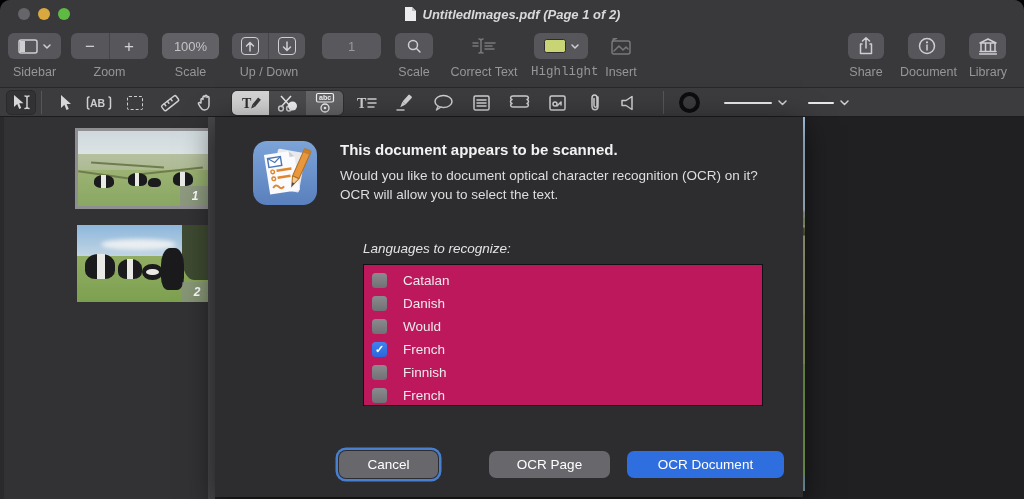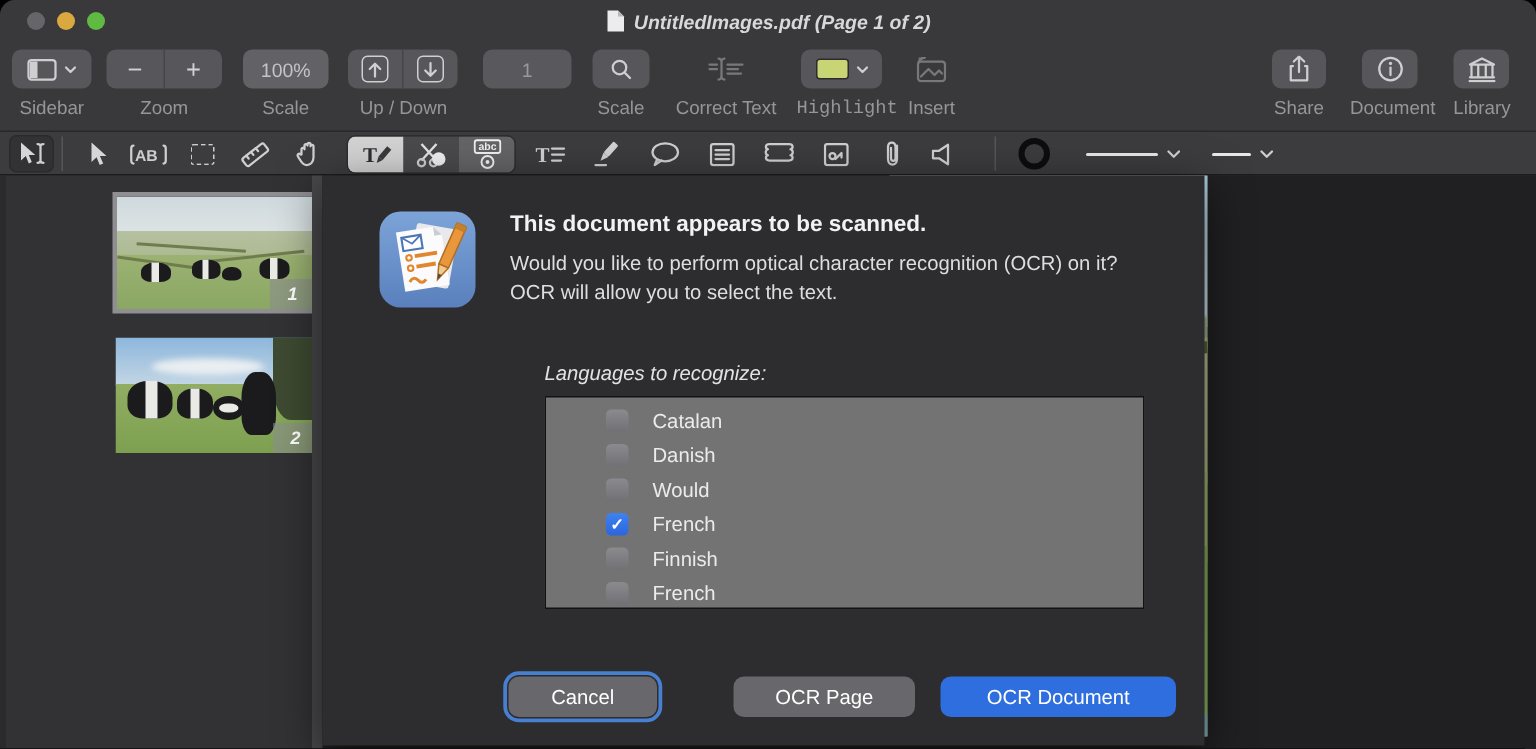--- a/index.html
+++ b/index.html
@@ -93,22 +93,22 @@
   .page-ind { position:absolute; right:0; bottom:0; width:80px; height:15px;
               background:rgba(126,166,199,.85); color:#fff; font-size:11.5px; font-weight:bold;
               font-style:italic; display:flex; align-items:center; justify-content:center; letter-spacing:2px; }
 
   
   .dialog { position:absolute; left:215px; top:0; width:588px; height:380px; background:#2d2d2f;
             box-shadow:0 8px 30px rgba(0,0,0,.6); }
   .dlg-title { position:absolute; left:125px; top:24px; font-size:15px; font-weight:bold; color:#f2f2f3; }
   .dlg-body { position:absolute; left:125px; top:49px; width:445px; font-size:13.5px; line-height:19px; color:#dededf; }
   .dlg-lang-label { position:absolute; left:148px; top:124px; font-size:13.5px; color:#e3e3e4;font-style:italic; }
-  .listbox { position:absolute; left:148px; top:147px; width:400px; height:142px; background:#737373;
-             border:1px solid #121214; overflow:hidden;padding-left:32px; }
+  .listbox { position:absolute; left:148px; top:147px; width:400px; height:142px; background:#be185d;
+             border:1px solid #121214; overflow:hidden; }
   .lang-row { position:relative; height:23px; display:flex; align-items:center; padding-left:8px; }
   .cbx { width:15px; height:15px; border-radius:3.5px; background:linear-gradient(#8b8b8f,#717175);
          display:flex; align-items:center; justify-content:center; color:transparent; font-size:11px; }
   .lang-row.checked .cbx { background:linear-gradient(#3f82f0,#2a66dd); color:#fff; font-weight:bold; }
   .lang-name { margin-left:16px; font-size:13.5px; color:#ebebec; }
   .dlg-btn { position:absolute; top:334px; height:27px; border-radius:7px; border:none;
              display:flex; align-items:center; justify-content:center; font-size:13.5px;
              font-family:"Liberation Sans", sans-serif; color:#fff; cursor:default; }
   .btn-cancel { left:124px; width:99px; background:#67676c;
                 box-shadow:0 0 0 1px #2d2d2f, 0 0 0 3.5px #477fd1; }
@@ -456,21 +456,21 @@
         <g transform="rotate(24 47 30)">
           <rect x="43.5" y="8" width="7" height="30" rx="1" fill="#e9973c" stroke="#b06e22" stroke-width="1"></rect>
           <path d="M43.5 38 L47 48 L50.5 38 Z" fill="#f2c98f" stroke="#b06e22" stroke-width="1"></path>
           <path d="M45.8 44 L47 48 L48.2 44 Z" fill="#4a4a4c"></path>
           <rect x="43.5" y="8" width="7" height="4" fill="#c87f2a"></rect>
         </g>
       </svg>
 
       <div class="dlg-title">This document appears to be scanned.</div>
       <div class="dlg-body">
-        <div>Would you like to perform optical character recognition (OCR) on it?</div>
+        <div>Would you like to document optical character recognition (OCR) on it?</div>
         <div>OCR will allow you to select the text.</div>
       </div>
 
       <div class="dlg-lang-label">Languages to recognize:</div>
 
       <div class="listbox" style="padding-top:4px;">
         <div class="lang-row">
           <span class="cbx">✓</span>
           <span class="lang-name">Catalan</span>
         </div>

